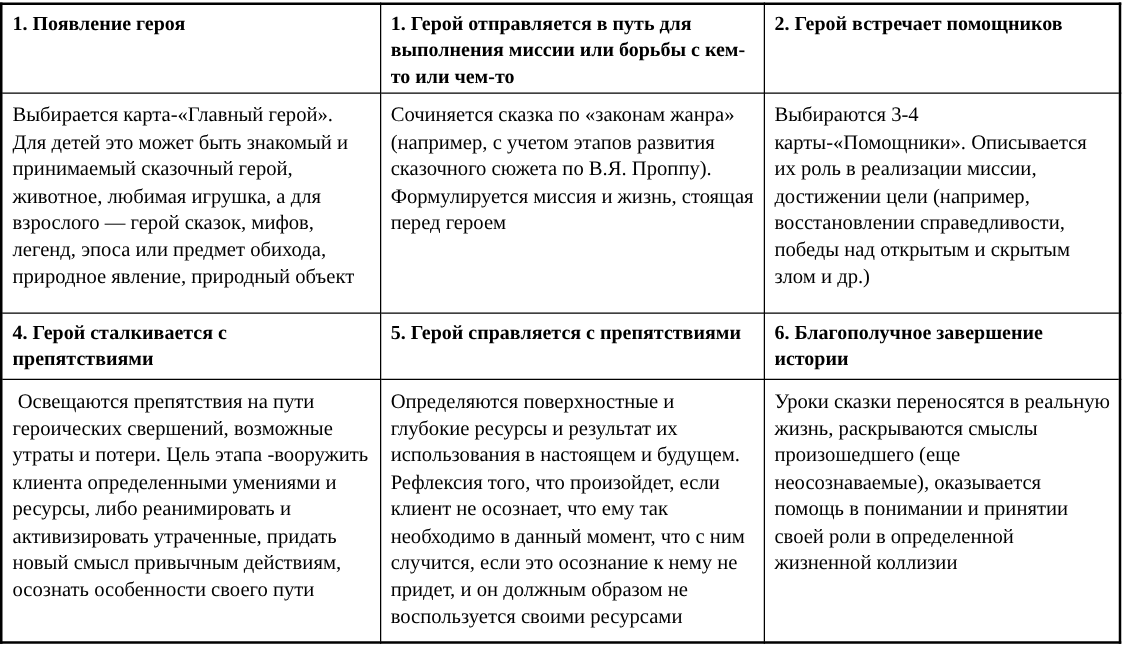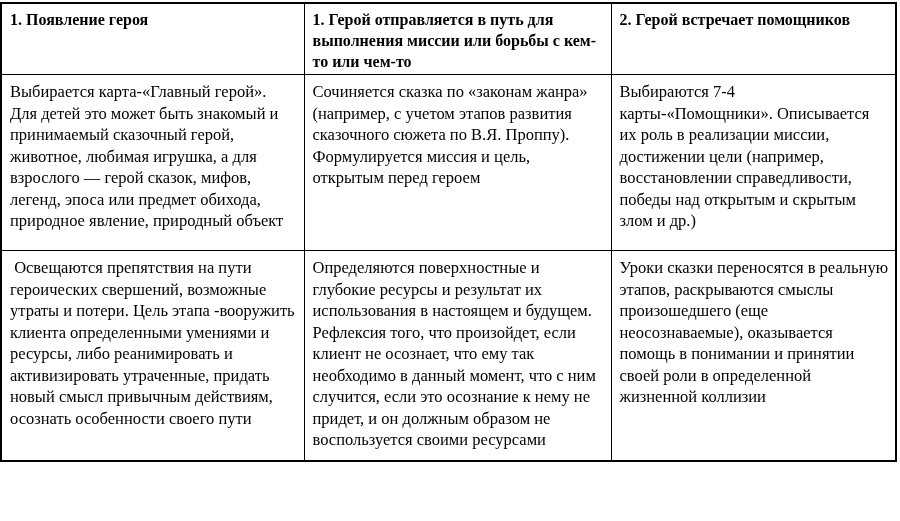--- a/index.html
+++ b/index.html
@@ -57,22 +57,27 @@
     <col class="c3">
   </colgroup>
   <tbody>
     <tr class="header-row row-h1">
       <td>1. Появление героя</td>
       <td>1. Герой отправляется в путь для выполнения миссии или борьбы с кем-то или чем-то</td>
       <td>2. Герой встречает помощников</td>
     </tr>
     <tr class="body-row row-b1">
       <td>Выбирается карта-«Главный герой». Для детей это может быть знакомый и принимаемый сказочный герой, животное, любимая игрушка, а для взрослого — герой сказок, мифов, легенд, эпоса или предмет обихода, природное явление, природный объект</td>
-      <td>Сочиняется сказка по «законам жанра» (например, с учетом этапов развития сказочного сюжета по В.Я. Проппу). Формулируется миссия и цель, открытым перед героем</td>
-      <td>Выбираются 7-4 карты-«Помощники». Описывается их роль в реализации миссии, достижении цели (например, восстановлении справедливости, победы над открытым и скрытым злом и др.)</td>
+      <td>Сочиняется сказка по «законам жанра» (например, с учетом этапов развития сказочного сюжета по В.Я. Проппу). Формулируется миссия и жизнь, стоящая перед героем</td>
+      <td>Выбираются 3-4 карты-«Помощники». Описывается их роль в реализации миссии, достижении цели (например, восстановлении справедливости, победы над открытым и скрытым злом и др.)</td>
+    </tr>
+    <tr class="header-row row-h2">
+      <td>4. Герой сталкивается с препятствиями</td>
+      <td>5. Герой справляется с препятствиями</td>
+      <td>6. Благополучное завершение истории</td>
     </tr>
     <tr class="body-row row-b2">
       <td> Освещаются препятствия на пути героических свершений, возможные утраты и потери. Цель этапа -вооружить клиента определенными умениями и ресурсы, либо реанимировать и активизировать утраченные, придать новый смысл привычным действиям, осознать особенности своего пути</td>
       <td>Определяются поверхностные и глубокие ресурсы и результат их использования в настоящем и будущем. Рефлексия того, что произойдет, если клиент не осознает, что ему так необходимо в данный момент, что с ним случится, если это осознание к нему не придет, и он должным образом не воспользуется своими ресурсами</td>
-      <td>Уроки сказки переносятся в реальную этапов, раскрываются смыслы произошедшего (еще неосознаваемые), оказывается помощь в понимании и принятии своей роли в определенной жизненной коллизии</td>
+      <td>Уроки сказки переносятся в реальную жизнь, раскрываются смыслы произошедшего (еще неосознаваемые), оказывается помощь в понимании и принятии своей роли в определенной жизненной коллизии</td>
     </tr>
   </tbody>
 </table>
 
 </body></html>

